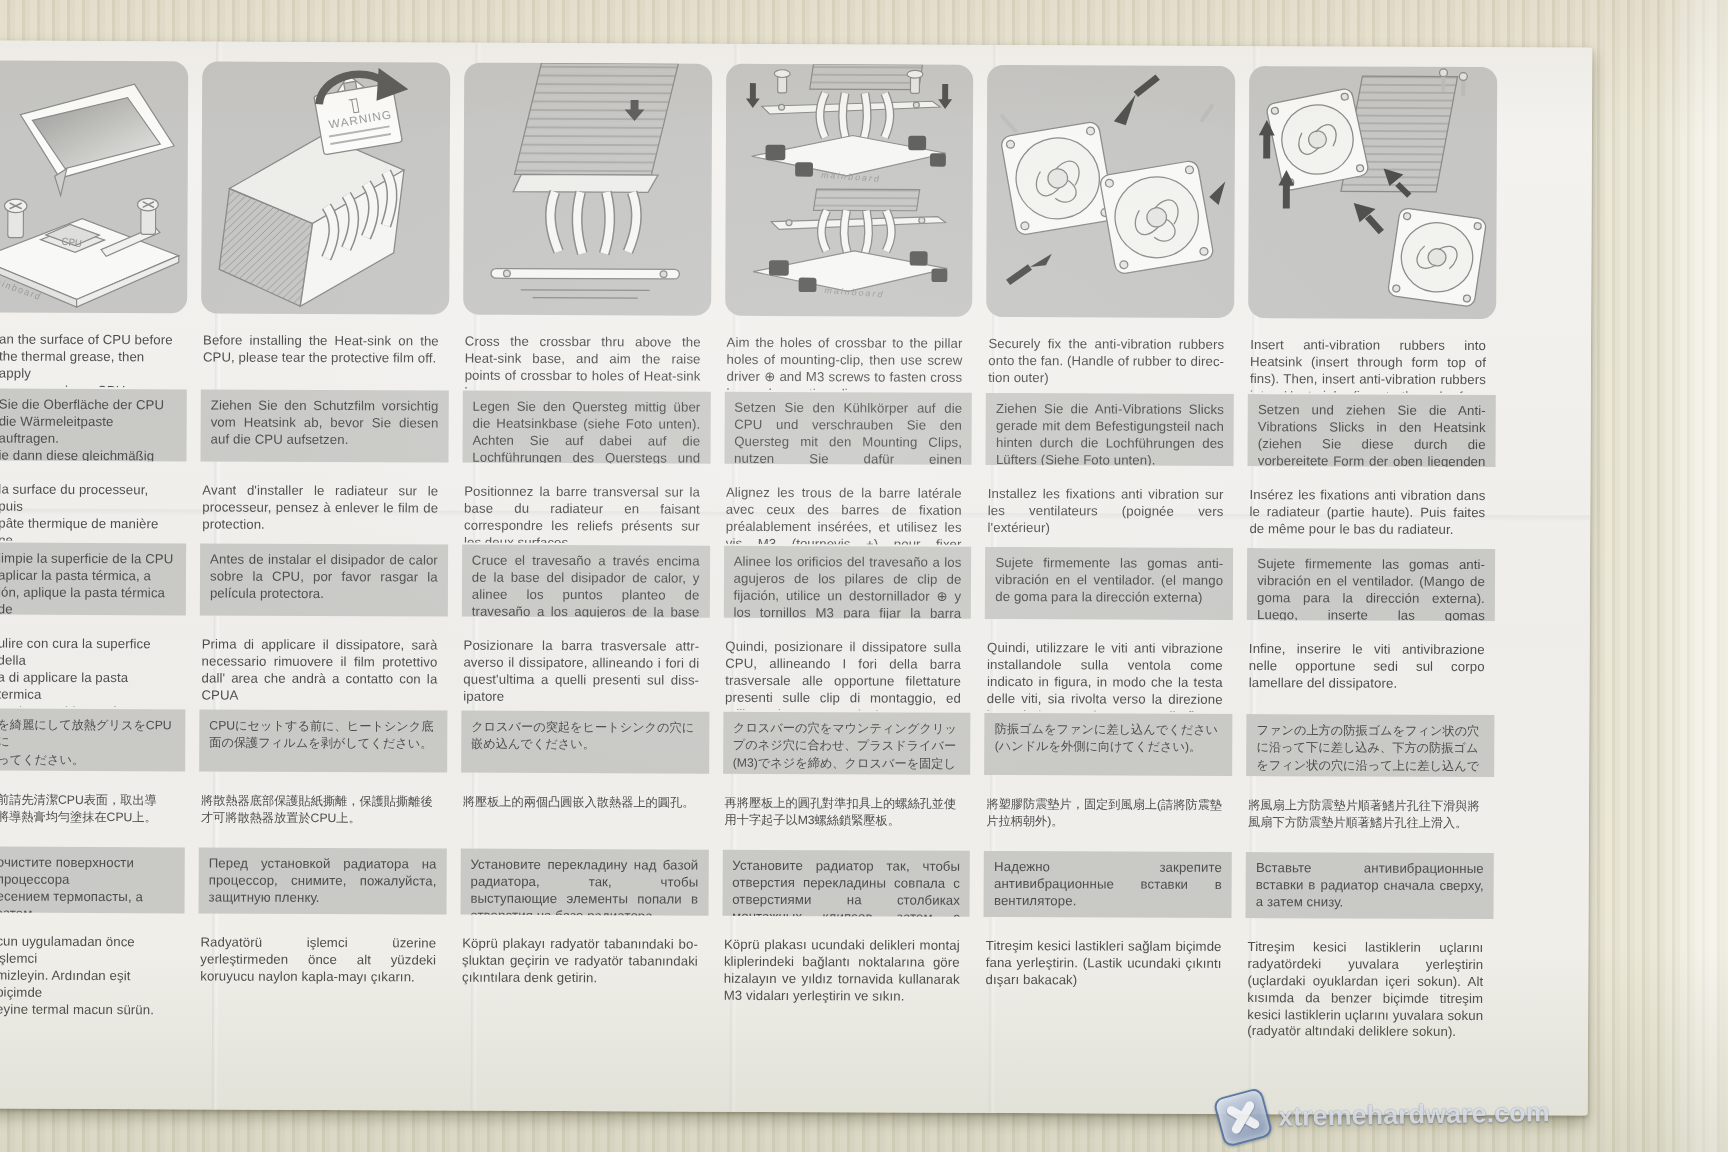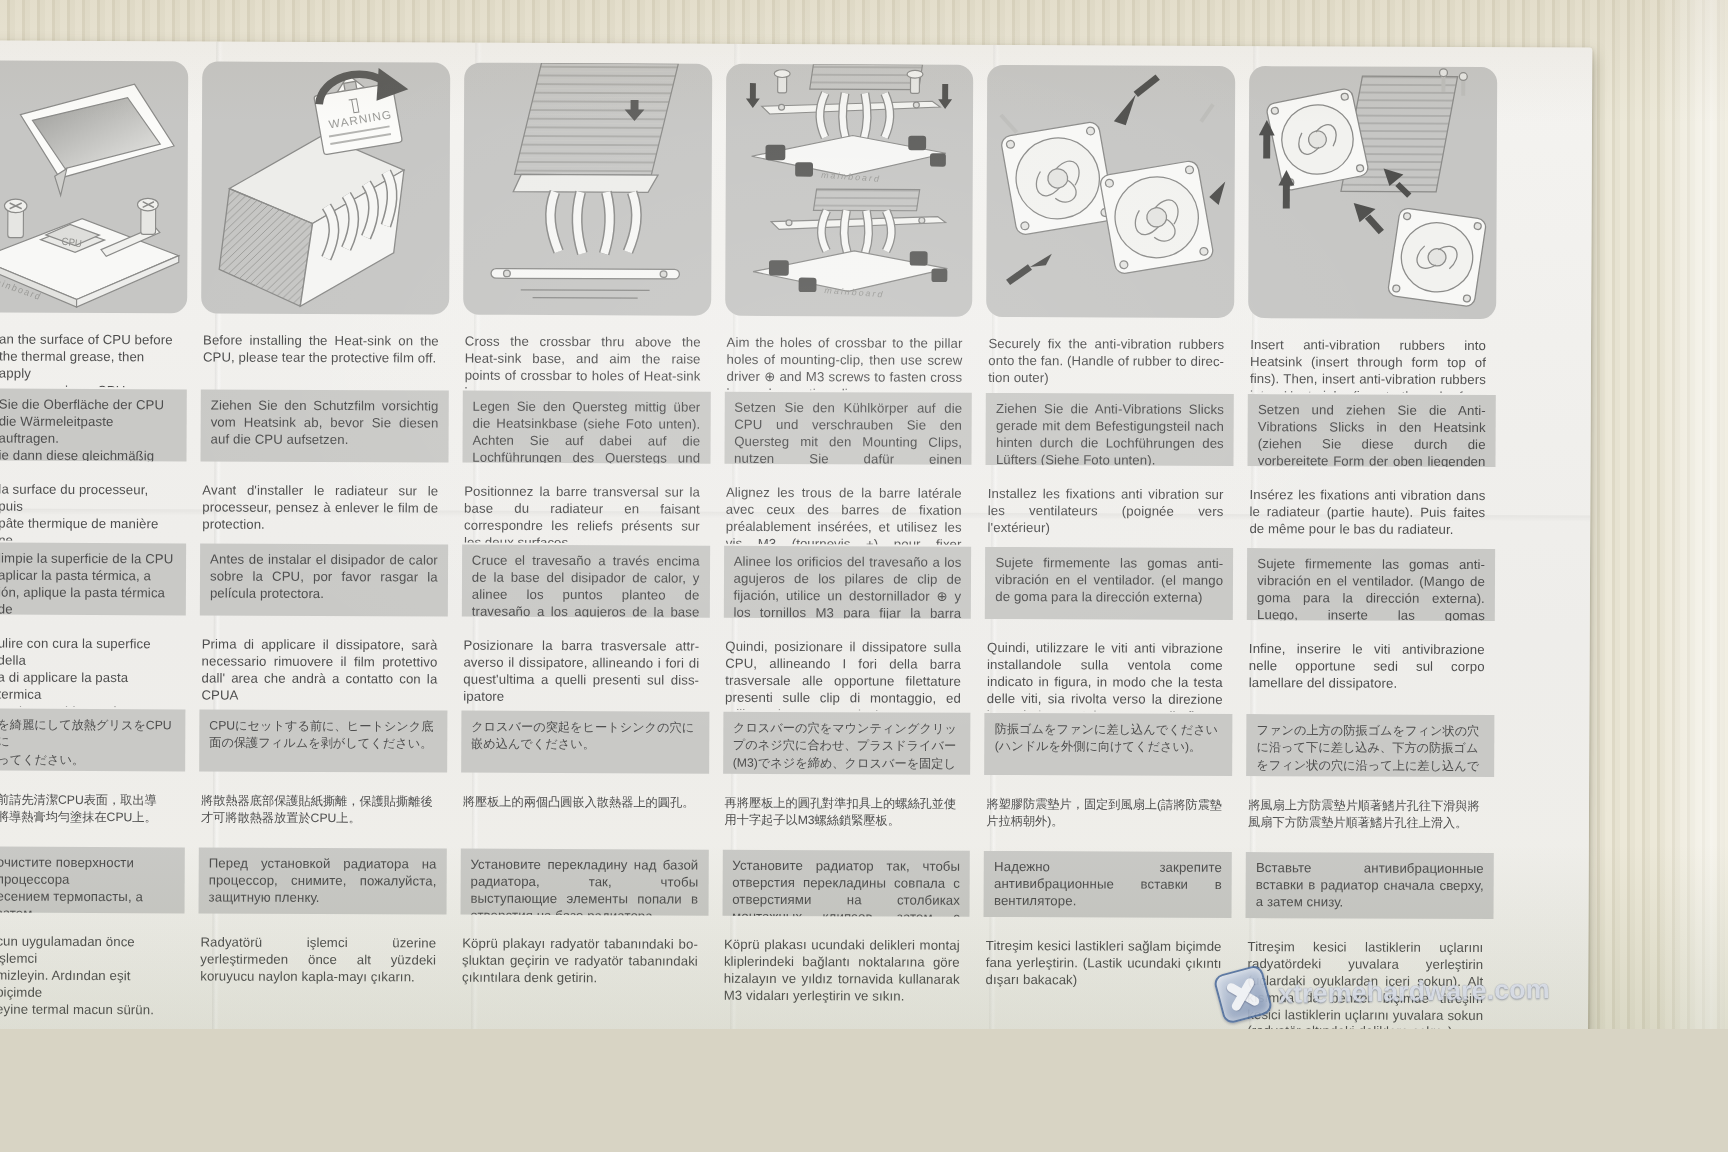--- a/index.html
+++ b/index.html
@@ -1,16 +1,16 @@
 <!DOCTYPE html>
 <html><head>
 <meta charset="utf-8">
 <style>
   html,body{margin:0;padding:0;background:#d8d4c4;}
-  .photo{position:relative;width:1728px;height:1029px;overflow:hidden;
+  .photo{position:relative;width:1728px;height:1152px;overflow:hidden;
     background:repeating-linear-gradient(90deg,#ece8d8 0px,#ece8d8 7px,#ded9c6 7px,#ded9c6 10px,#e7e3d2 10px,#e7e3d2 15px);}
   .photo::before{content:"";position:absolute;inset:0;pointer-events:none;z-index:5;
     background:radial-gradient(ellipse 980px 560px at 48% 36%,rgba(255,255,255,0.12),transparent 70%),
     linear-gradient(180deg,rgba(150,130,90,0.10),transparent 12%,transparent 82%,rgba(110,120,80,0.14));}
   .glare{position:absolute;top:0;right:0;width:70px;height:100%;z-index:4;pointer-events:none;
     background:linear-gradient(90deg,transparent,rgba(255,255,255,0.55) 75%,rgba(255,255,255,0.25));}
   .paper{position:absolute;left:-30px;top:44px;width:1620px;height:1068px;
     background:linear-gradient(180deg,#f4f3f0 0%,#eeedea 55%,#f0efe9 100%);
     transform:rotate(0.25deg);border-radius:3px;
     box-shadow:0 8px 16px rgba(80,75,50,0.40),0 2px 4px rgba(80,75,50,0.35);}

